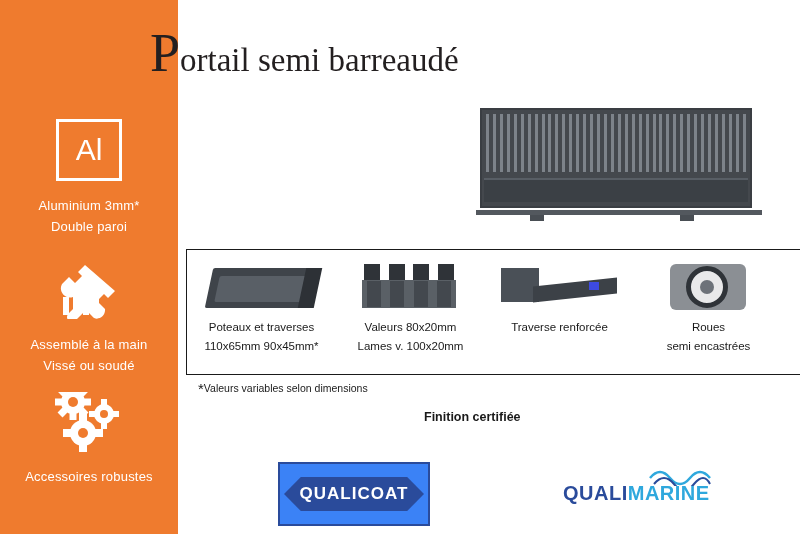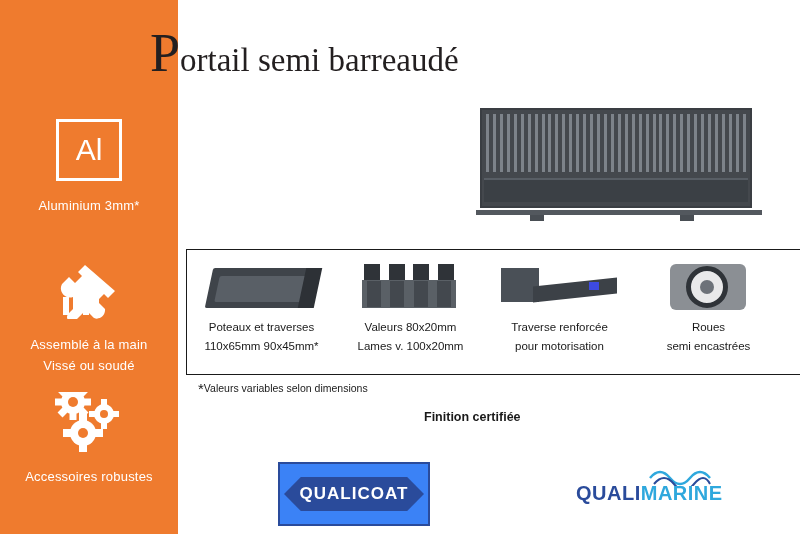--- a/index.html
+++ b/index.html
@@ -366,20 +366,21 @@
 
 <div id="page">
 
   <div id="sidebar">
 
     <div class="side-block" style="top:108px;">
       <div class="al-box">
         <span>Al</span>
       </div>
       <div class="side-caption">Aluminium 3mm*</div>
+      <div class="side-caption">Double paroi</div>
     </div>
 
     <div class="side-block" style="top:258px;">
       <div class="icon-wrap">
         <svg width="64" height="58" viewBox="0 0 64 58" aria-hidden="true">
           <path d="M28 4 L21 11 L25 15 L18 22 L12 16 L5 23 c-4 7 3 16 11 13 l6 6 -10 10 a5 5 0 1 0 7 7 l10 -10 6 6 c4 6 14 1 13 -7 l-8 -8 7 -7 4 4 7 -7 z" fill="#ffffff"></path>
           <rect x="6" y="36" width="6" height="18" fill="#ffffff"></rect>
           <rect x="16" y="30" width="6" height="24" fill="#ffffff"></rect>
           <rect x="26" y="40" width="6" height="14" fill="#ffffff"></rect>
           <rect x="36" y="34" width="6" height="20" fill="#ffffff"></rect>
@@ -513,21 +514,20 @@
       <div class="comp-label">Lames v. 100x20mm</div>
     </div>
 
     <div class="comp" style="left:298px;">
       <div class="comp-art">
         <div class="trav-a"></div>
         <div class="trav-b"></div>
         <div class="trav-dot"></div>
       </div>
       <div class="comp-label">Traverse renforcée</div>
-      <div class="comp-label">pour motorisation</div>
     </div>
 
     <div class="comp" style="left:447px;">
       <div class="comp-art">
         <div class="wheel-body"></div>
         <div class="wheel-ring"></div>
         <div class="wheel-hub"></div>
       </div>
       <div class="comp-label">Roues</div>
       <div class="comp-label">semi encastrées</div>
@@ -545,18 +545,18 @@
       <div class="qc-diamond"></div>
       <div class="qc-text">QUALICOAT</div>
     </div>
   </div>
 
   <div id="qualimarine">
     <svg class="qm-waves" width="70" height="26" viewBox="0 0 70 26" aria-hidden="true">
       <path d="M2 18 q10 -12 20 0 t20 0 t20 0" stroke="#2fa8dd" stroke-width="2.5" fill="none"></path>
       <path d="M6 24 q10 -12 20 0 t20 0 t16 0" stroke="#2a4b9b" stroke-width="2" fill="none"></path>
     </svg>
-    <div style="position:absolute; left:16px; top:12px;">
+    <div style="position:absolute; left:3px; top:12px;">
       <span class="qm-text qm-a">QUALI</span><span class="qm-text qm-b">MARINE</span>
     </div>
   </div>
 
 </div>
 
 </body></html>

